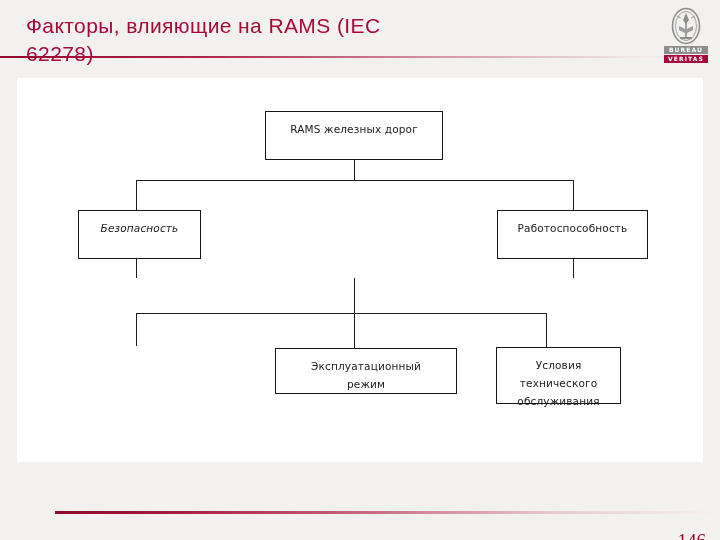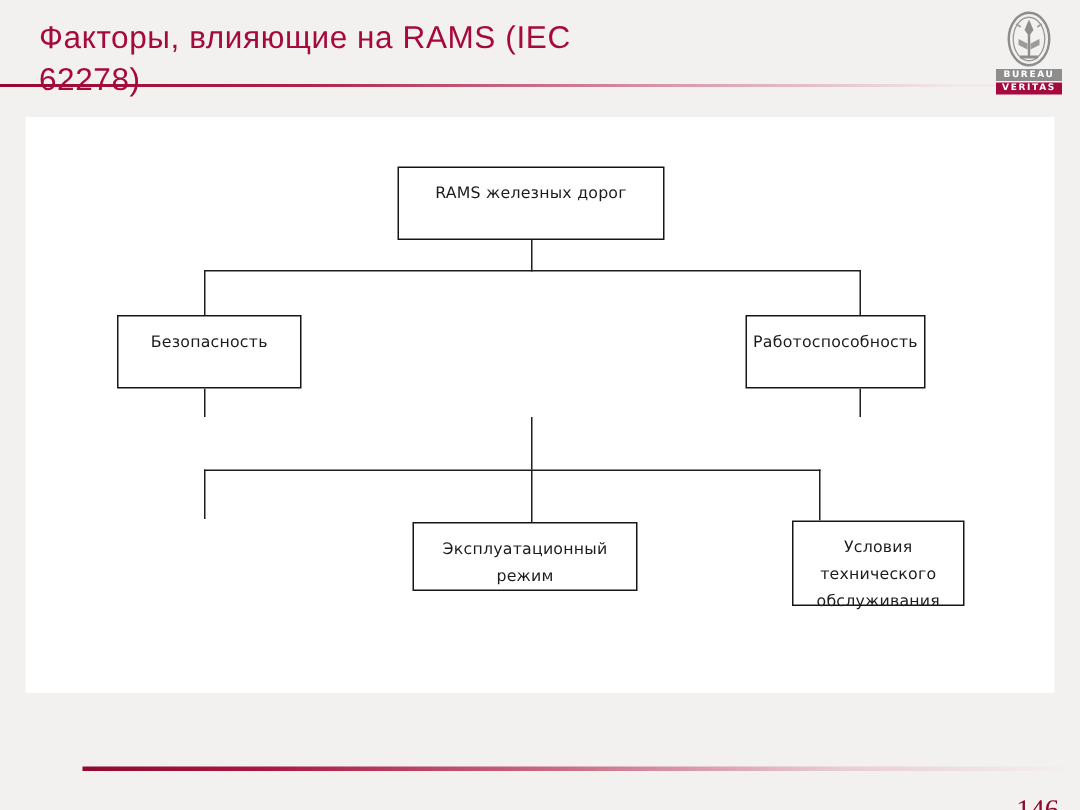--- a/index.html
+++ b/index.html
@@ -182,35 +182,35 @@
     <div class="connector v" style="left:337px; top:200px; height:35px;"></div>
     <div class="connector h faded" style="left:119px; top:235px; width:411px;"></div>
     <div class="connector v" style="left:119px; top:235px; height:33px;"></div>
     <div class="connector v" style="left:337px; top:235px; height:35px;"></div>
     <div class="connector v" style="left:529px; top:235px; height:34px;"></div>
 
     <div class="node" style="left:248px; top:33px; width:178px; height:49px;">
       <span class="label">RAMS железных дорог</span>
     </div>
 
-    <div class="node" style="left:61px; top:132px; width:123px; height:49px;">
+    <div class="node" style="left:61px; top:132px; width:123px; height:49px;font-style:italic;">
       <span class="label">Безопасность</span>
     </div>
 
-    <div class="node" style="left:480px; top:132px; width:120px; height:49px;">
+    <div class="node" style="left:480px; top:132px; width:151px; height:49px;">
       <span class="label">Работоспособность</span>
     </div>
 
 
-    <div class="node" style="left:258px; top:270px; width:150px; height:46px;align-items:flex-end;">
+    <div class="node" style="left:258px; top:270px; width:182px; height:46px;align-items:flex-end;">
       <span class="label">Эксплуатационный
 режим</span>
     </div>
 
-    <div class="node" style="left:479px; top:269px; width:115px; height:57px;margin-left:32px;">
+    <div class="node" style="left:479px; top:269px; width:125px; height:57px;">
       <span class="label">Условия
 технического
 обслуживания</span>
     </div>
 
   </div>
 </div>
 
 <div id="footer-rule"></div>
 <div id="page-number">146</div>

